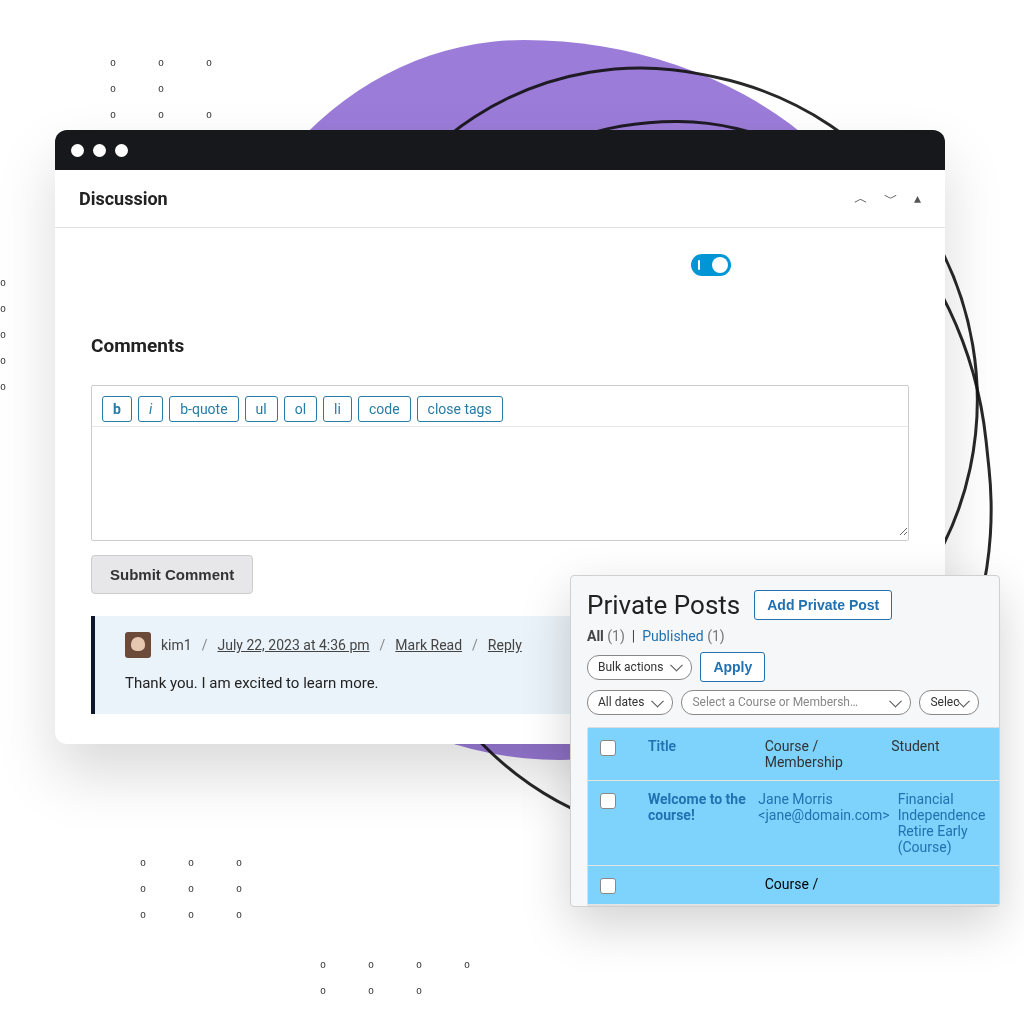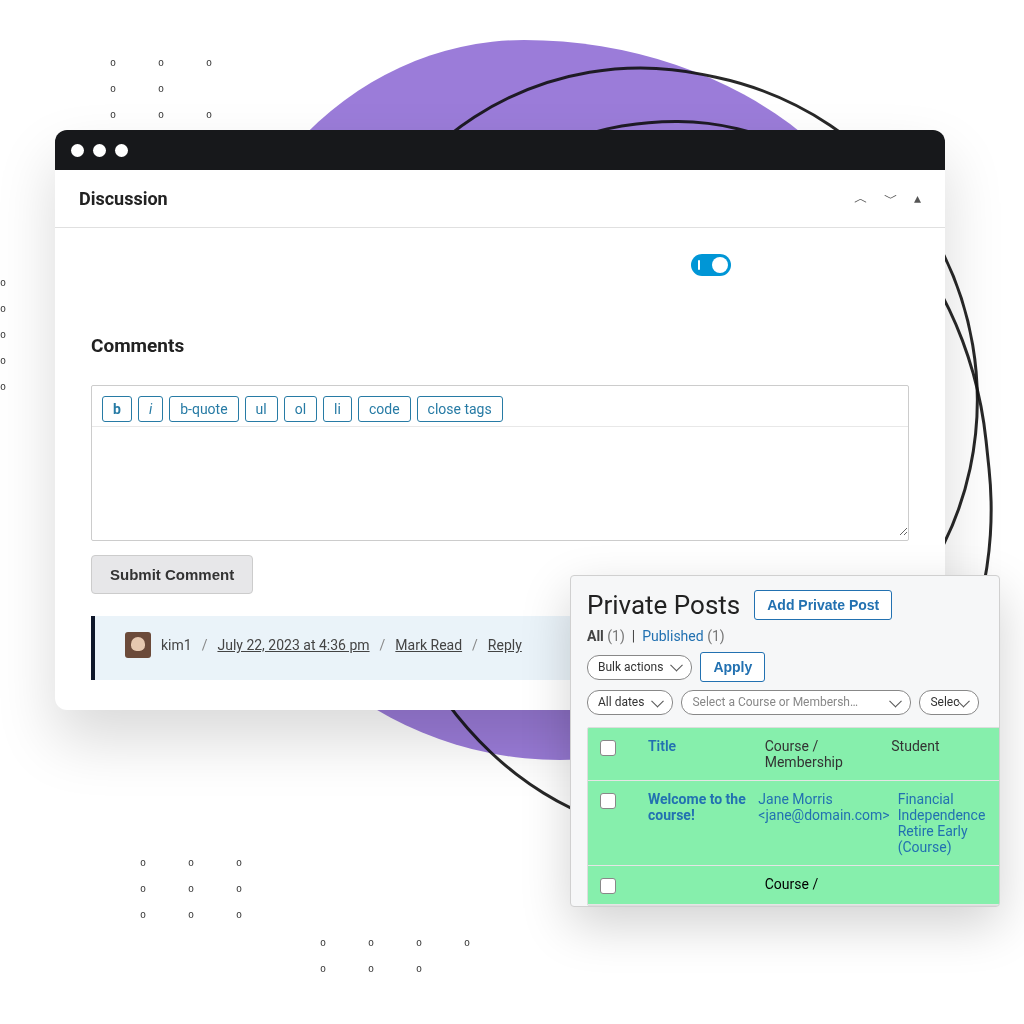--- a/index.html
+++ b/index.html
@@ -35,21 +35,21 @@
     color: #222;
     font-size: 10px;
     letter-spacing: 18px;
     line-height: 26px;
     opacity: 0.9;
     font-family: monospace;
   }
   .dots.tl { top: 50px; left: 110px; width: 180px; }
   .dots.ml { top: 270px; left: 0; width: 60px; }
   .dots.bl { top: 850px; left: 140px; width: 220px; }
-  .dots.br { top: 930px; left: 320px; width: 260px; }
+  .dots.br { top: 952px; left: 320px; width: 260px; }
 
   
   .browser {
     position: absolute;
     top: 130px; left: 55px;
     width: 890px;
     background: #fff;
     border-radius: 12px;
     box-shadow: 0 30px 60px rgba(0,0,0,0.15);
     z-index: 5;
@@ -237,21 +237,21 @@
     width: 8px; height: 8px;
     border-right: 1.5px solid #555;
     border-bottom: 1.5px solid #555;
     transform: translateY(-70%) rotate(45deg);
   }
   .select.wide { min-width: 230px; color: #888; }
   .select.trunc { max-width: 60px; }
   .table {
     margin-top: 12px;
     width: calc(100% + 30px);
-    background: #86efac;
+    background: #7dd3fc;
     border: 1px solid #ddd;
     border-radius: 2px;
   }
   .thead, .trow {
     display: grid;
     grid-template-columns: 40px 1.1fr 1.2fr 1.1fr;
     gap: 8px;
     padding: 10px 12px;
     font-size: 14px;
     border-bottom: 1px solid #e5e5e5;
@@ -326,20 +326,21 @@
         <div class="comment-head">
           <span class="avatar"></span>
           <span>kim1</span>
           <span class="sep">/</span>
           <a href="#">July 22, 2023 at 4:36 pm</a>
           <span class="sep">/</span>
           <a href="#">Mark Read</a>
           <span class="sep">/</span>
           <a href="#">Reply</a>
         </div>
+        <div class="comment-body">Thank you. I am excited to learn more.</div>
       </div>
     </div>
   </div>
 </div>
 
 <div class="overlay">
   <div class="overlay-title-row">
     <h2>Private Posts</h2>
     <button class="btn-outline">Add Private Post</button>
   </div>

